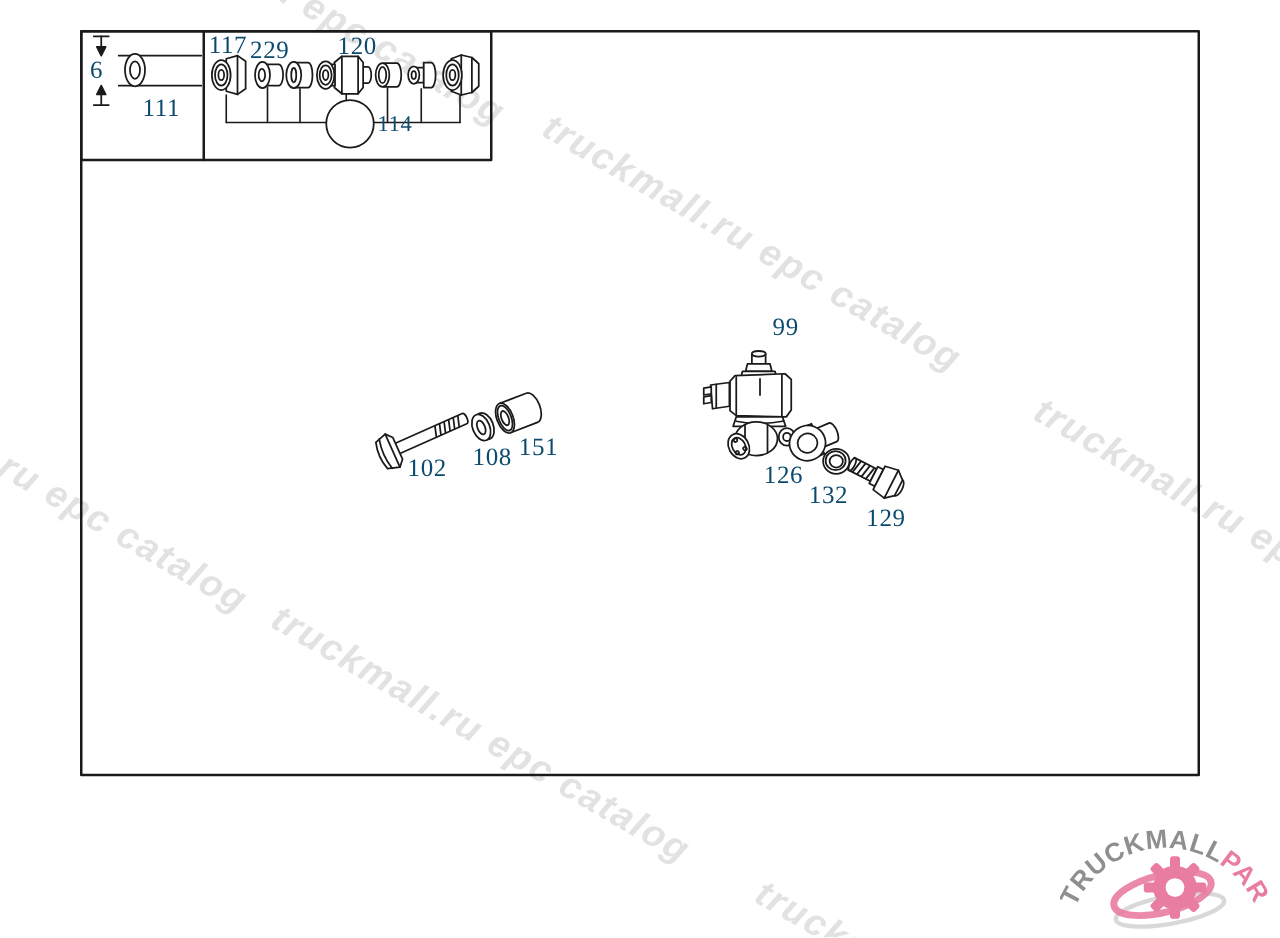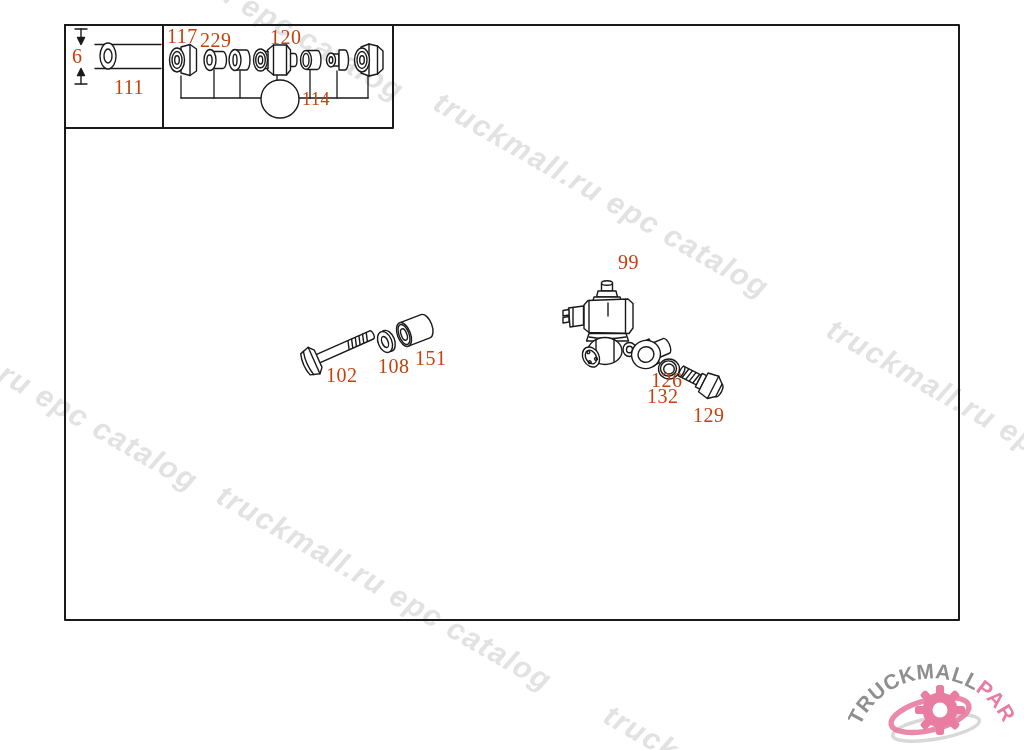--- a/index.html
+++ b/index.html
@@ -3,21 +3,21 @@
 <meta charset="utf-8">
 <style>
   html,body{margin:0;padding:0;background:#fff;}
   #page{position:relative;width:1024px;height:750px;background:#ffffff;overflow:hidden;
         font-family:"Liberation Sans",sans-serif;}
   .wm{position:absolute;left:0;top:0;font-family:"Liberation Sans",sans-serif;
       font-weight:bold;font-style:italic;font-size:30px;letter-spacing:1.5px;
       color:#e2e2e2;white-space:nowrap;transform-origin:0 0;}
   #art{position:absolute;left:0;top:0;}
   .label{position:absolute;font-family:"Liberation Serif",serif;font-size:20px;
-         color:#c2410c;line-height:1;letter-spacing:0.5px;}
+         color:#0c4a6e;line-height:1;letter-spacing:0.5px;}
   #logo{position:absolute;left:848px;top:648px;width:176px;height:102px;}
   svg *{vector-effect:non-scaling-stroke;}
 </style>
 </head>
 <body>
 
 <div id="page">
 
   <div class="wm" style="transform:translate(80px,-112px) rotate(30deg);">truckmall.ru epc catalog</div>
   <div class="wm" style="transform:translate(445px,85px) rotate(30deg);">truckmall.ru epc catalog</div>
@@ -194,21 +194,21 @@
   <div class="label" style="left:167px;top:26px;">117</div>
   <div class="label" style="left:200px;top:30px;">229</div>
   <div class="label" style="left:230px;top:27px;margin-left:40px;">120</div>
   <div class="label" style="left:72px;top:46px;">6</div>
   <div class="label" style="left:114px;top:77px;">111</div>
   <div class="label" style="left:260px;top:90px;width:40px;text-align:center;font-size:18px;padding-left:36px;">114</div>
   <div class="label" style="left:326px;top:365px;">102</div>
   <div class="label" style="left:378px;top:356px;">108</div>
   <div class="label" style="left:415px;top:348px;">151</div>
   <div class="label" style="left:618px;top:252px;">99</div>
-  <div class="label" style="left:611px;top:370px;margin-left:40px;">126</div>
+  <div class="label" style="left:611px;top:370px;">126</div>
   <div class="label" style="left:647px;top:386px;">132</div>
   <div class="label" style="left:693px;top:405px;">129</div>
 
   <div id="logo">
     <svg width="176" height="102" viewBox="0 0 176 102">
       <defs>
         <path id="logoArc" d="M12,78 A79,79 0 0 1 154,72"></path>
       </defs>
       <ellipse cx="88" cy="80" rx="44" ry="11" transform="rotate(-10 88 80)" fill="none" stroke="#d2d2d2" stroke-width="3.5" opacity="0.85"></ellipse>
       <ellipse cx="82" cy="67" rx="40" ry="15" transform="rotate(-14 82 67)" fill="none" stroke="#e87da1" stroke-width="5.5" opacity="0.9"></ellipse>

